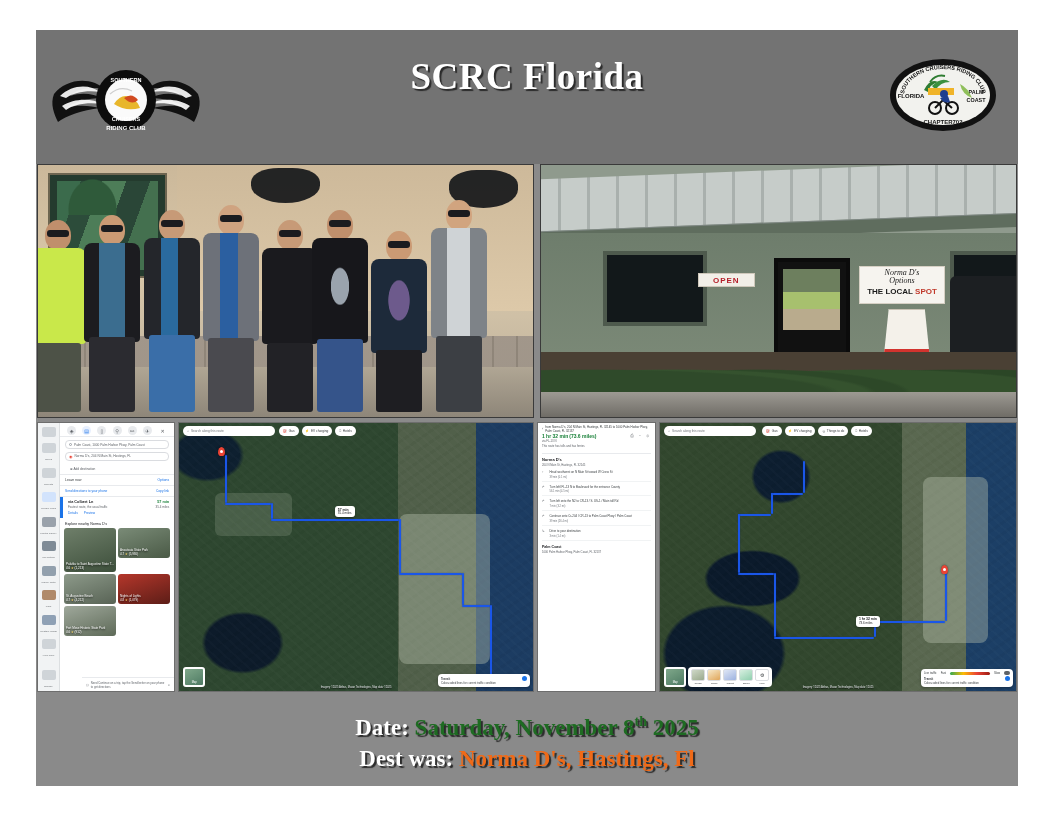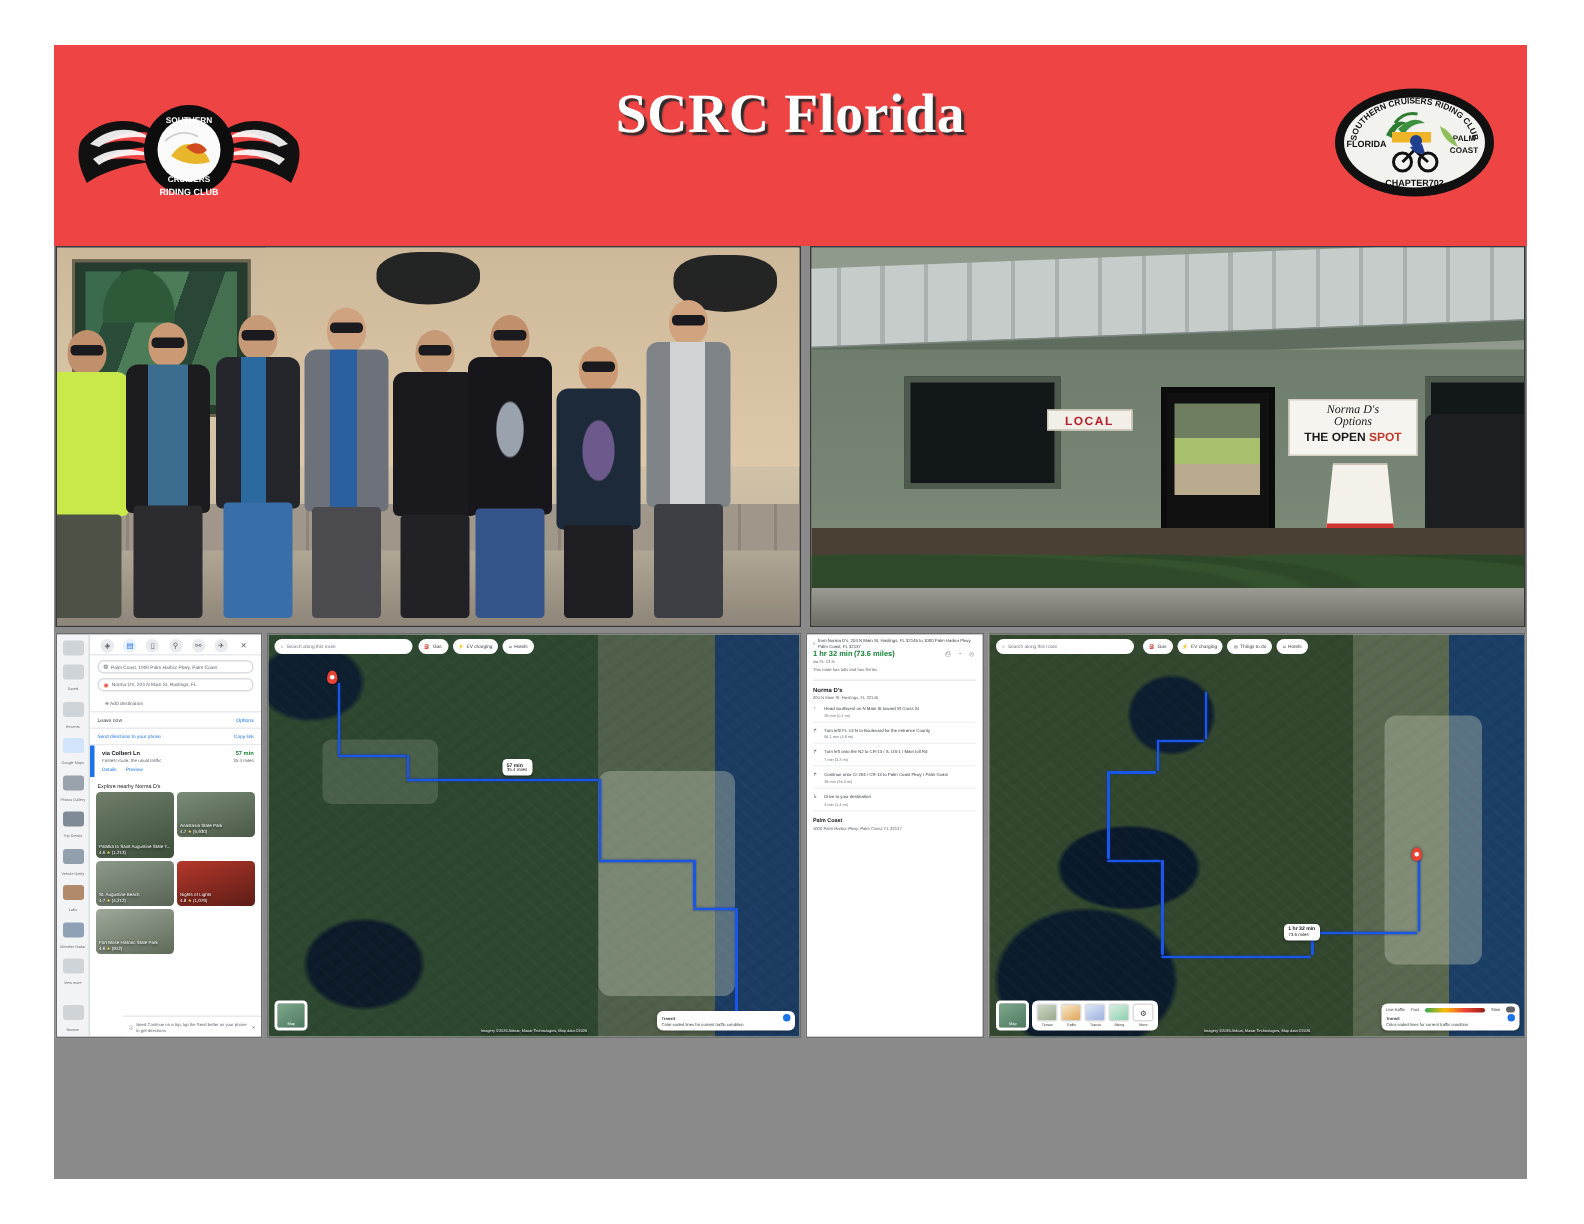--- a/index.html
+++ b/index.html
@@ -14,21 +14,21 @@
     position: absolute;
     left: 36px; top: 30px;
     width: 982px; height: 756px;
     background: #8a8a8a;
   }
 
   
   .header {
     position: absolute; left: 0; top: 0;
     width: 982px; height: 134px;
-    background: #ef4444;
+    background: #737373;
   }
   .title-wrap {
     position: absolute; left: 0; top: 28px; width: 982px;
     text-align: center;
   }
   .title-main {
     font-family: "Liberation Serif", serif;
     font-size: 37px; font-weight: bold; color: #ffffff;
     text-shadow: 2px 2px 1px #2b2b2b;
     letter-spacing: .5px; line-height: 1.05;
@@ -396,25 +396,25 @@
     <div class="photo photo-store">
       <div class="s-sky"></div>
       <div class="s-roof"></div>
       <div class="s-eave"></div>
       <div class="s-wall"></div>
       <div class="s-win" style="left:13%;top:34%;width:22%;height:30%"></div>
       <div class="s-win" style="left:86%;top:34%;width:20%;height:28%"></div>
       <div class="s-door">
         <div class="s-door-glass"></div>
       </div>
-      <div class="s-open">LOCAL</div>
+      <div class="s-open">OPEN</div>
       <div class="s-sign">
         <div class="l1">Norma D's</div>
         <div class="l1">Options</div>
-        <div class="l2"><span>THE OPEN</span>
+        <div class="l2"><span>THE LOCAL</span>
           <b>SPOT</b></div>
       </div>
       <div class="s-board">
           <div class="coke"></div>
         </div>
       <div class="s-car"></div>
       <div class="s-hedge"></div>
       <div class="s-walk"></div>
     </div>
   </div>
@@ -725,14 +725,24 @@
         <div class="gm-traffic-row">
           <b>Transit</b>
           <span style="width:5px;height:5px;border-radius:50%;background:#1a73e8"></span>
         </div>
         <div>Color-coded lines for current traffic condition</div>
       </div>
       <div class="gm-attrib">Imagery ©2025 Airbus, Maxar Technologies, Map data ©2025</div>
     </div>
   </div>
 
+  <div class="footer">
+    <div class="footer-line">
+      <span class="f-label">Date:</span>
+      <span class="f-date">Saturday, November 8</span><span class="f-date f-sup">th</span><span class="f-date"> 2025</span>
+    </div>
+    <div class="footer-line">
+      <span class="f-label">Dest was:</span>
+      <span class="f-dest">Norma D's, Hastings, Fl</span>
+    </div>
+  </div>
 
 </div>
 
 </body></html>

